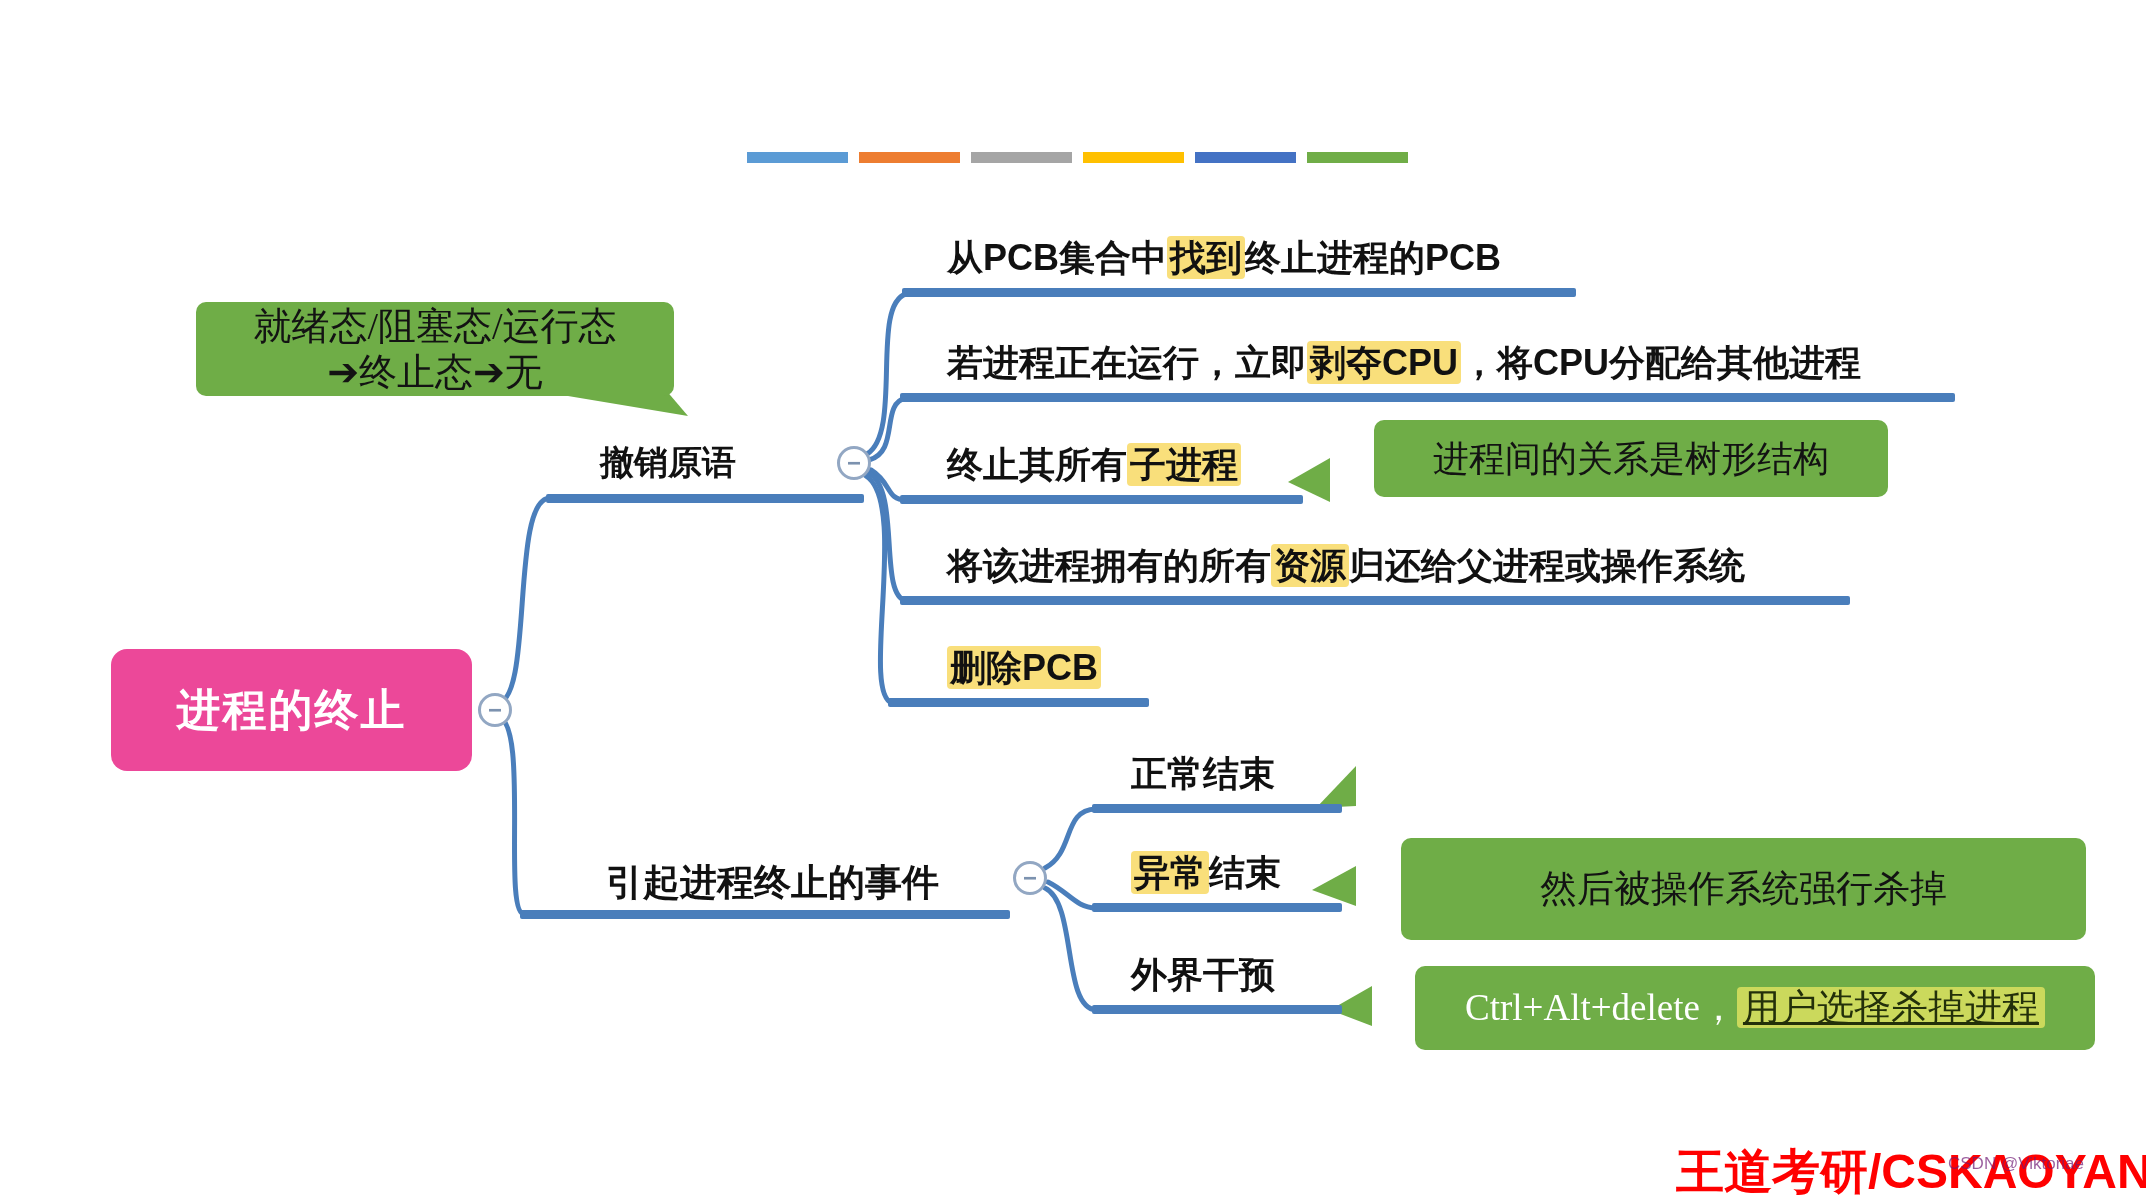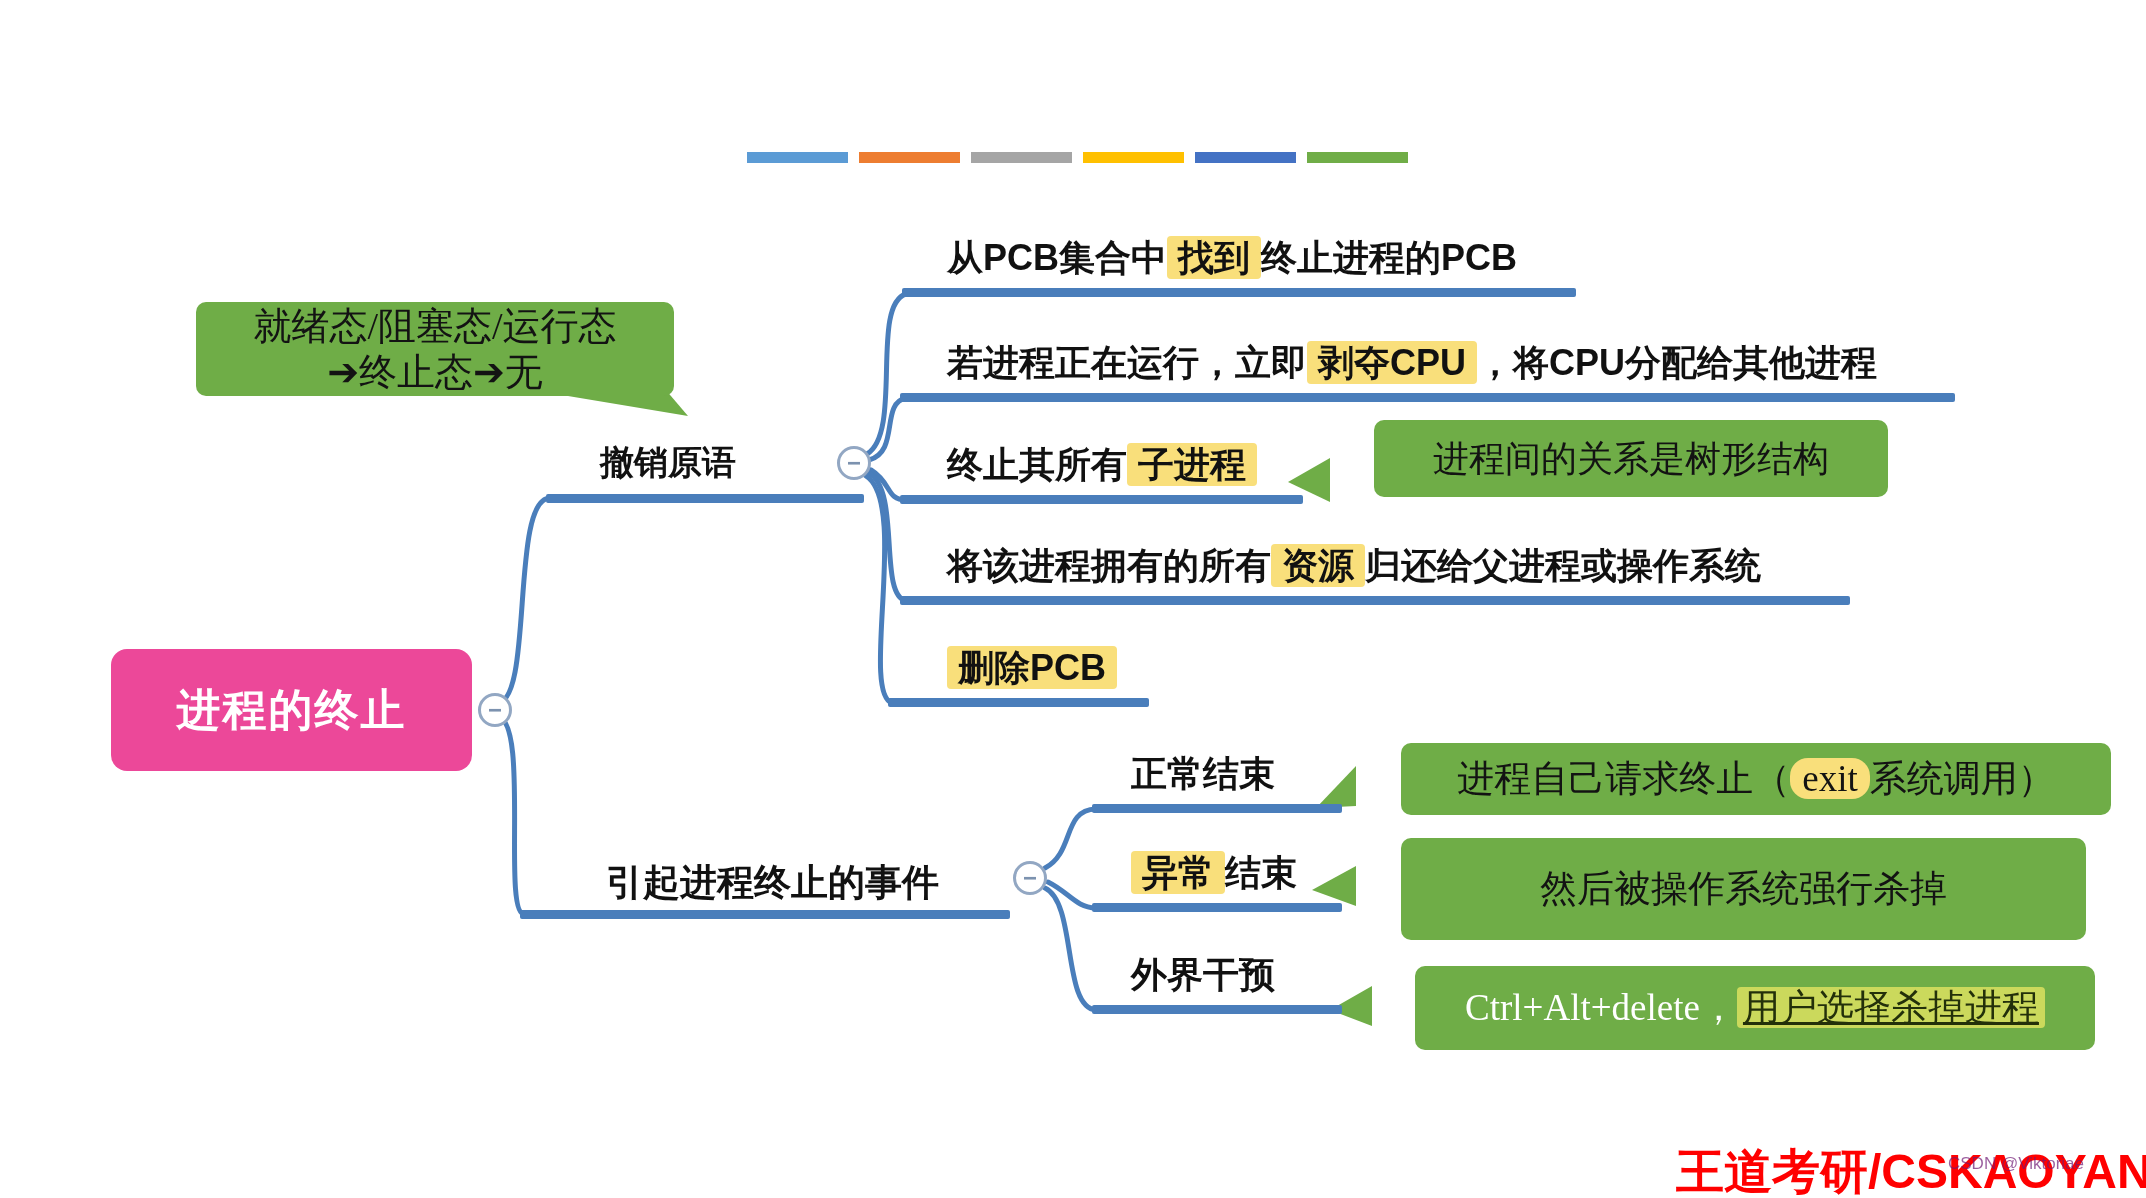--- a/index.html
+++ b/index.html
@@ -15,21 +15,21 @@
   .bar { position:absolute; top:152px; width:101px; height:11px; }
   .wires { position:absolute; left:0; top:0; }
   .underline { position:absolute; height:9px; background:#4A7EBB; border-radius:2px; }
   .blabel {
     position:absolute; font-size:34px; font-weight:bold; color:#111; white-space:nowrap;
   }
   .step {
     position:absolute; font-size:36px; line-height:44px; font-weight:bold; color:#111;
     white-space:nowrap;
   }
-  .hl { background:#F9DF7B; padding:1px 11px; border-radius:4px; }
+  .hl { background:#F9DF7B; padding:1px 3px; border-radius:4px; }
   .hl:empty { display:none; padding:0; }
   .hl-pill { background:#F9DF7B; padding:0 12px; border-radius:18px; }
   .hl-green { background:#CBD95C; padding:0 6px; border-radius:4px; text-decoration:underline; color:#23300a; }
   .collapse {
     position:absolute; width:34px; height:34px; box-sizing:border-box;
     border:3px solid #92A7C3; border-radius:50%; background:#ffffff;
     color:#7C92AF; font-size:24px; font-weight:bold;
     display:flex; align-items:center; justify-content:center; line-height:1;
     cursor:pointer;
   }
@@ -142,25 +142,20 @@
   <div class="step" style="left:1131px; top:851px;">
     <span></span><span class="hl">异常</span><span>结束</span>
   </div>
   <div class="underline" style="left:1092px; top:903px; width:250px;"></div>
 
   <div class="step" style="left:1131px; top:953px;">
     <span>外界干预</span><span></span>
   </div>
   <div class="underline" style="left:1092px; top:1005px; width:250px;"></div>
 
-  <div class="callout" style="left:1353px; top:743px; width:710px; height:72px;">
-    <div>
-      <span>进程自己请求终止（</span><span class="hl-pill">exit</span><span>系统调用）</span>
-    </div>
-  </div>
 
   <div class="callout" style="left:1353px; top:838px; width:685px; height:102px;">
     <div>然后被操作系统强行杀掉</div>
   </div>
 
   <div class="callout" style="left:1367px; top:966px; width:680px; height:84px;">
     <div>
       <span class="pre-white">Ctrl+Alt+delete，</span><span class="hl-green">用户选择杀掉进程</span>
     </div>
   </div>

